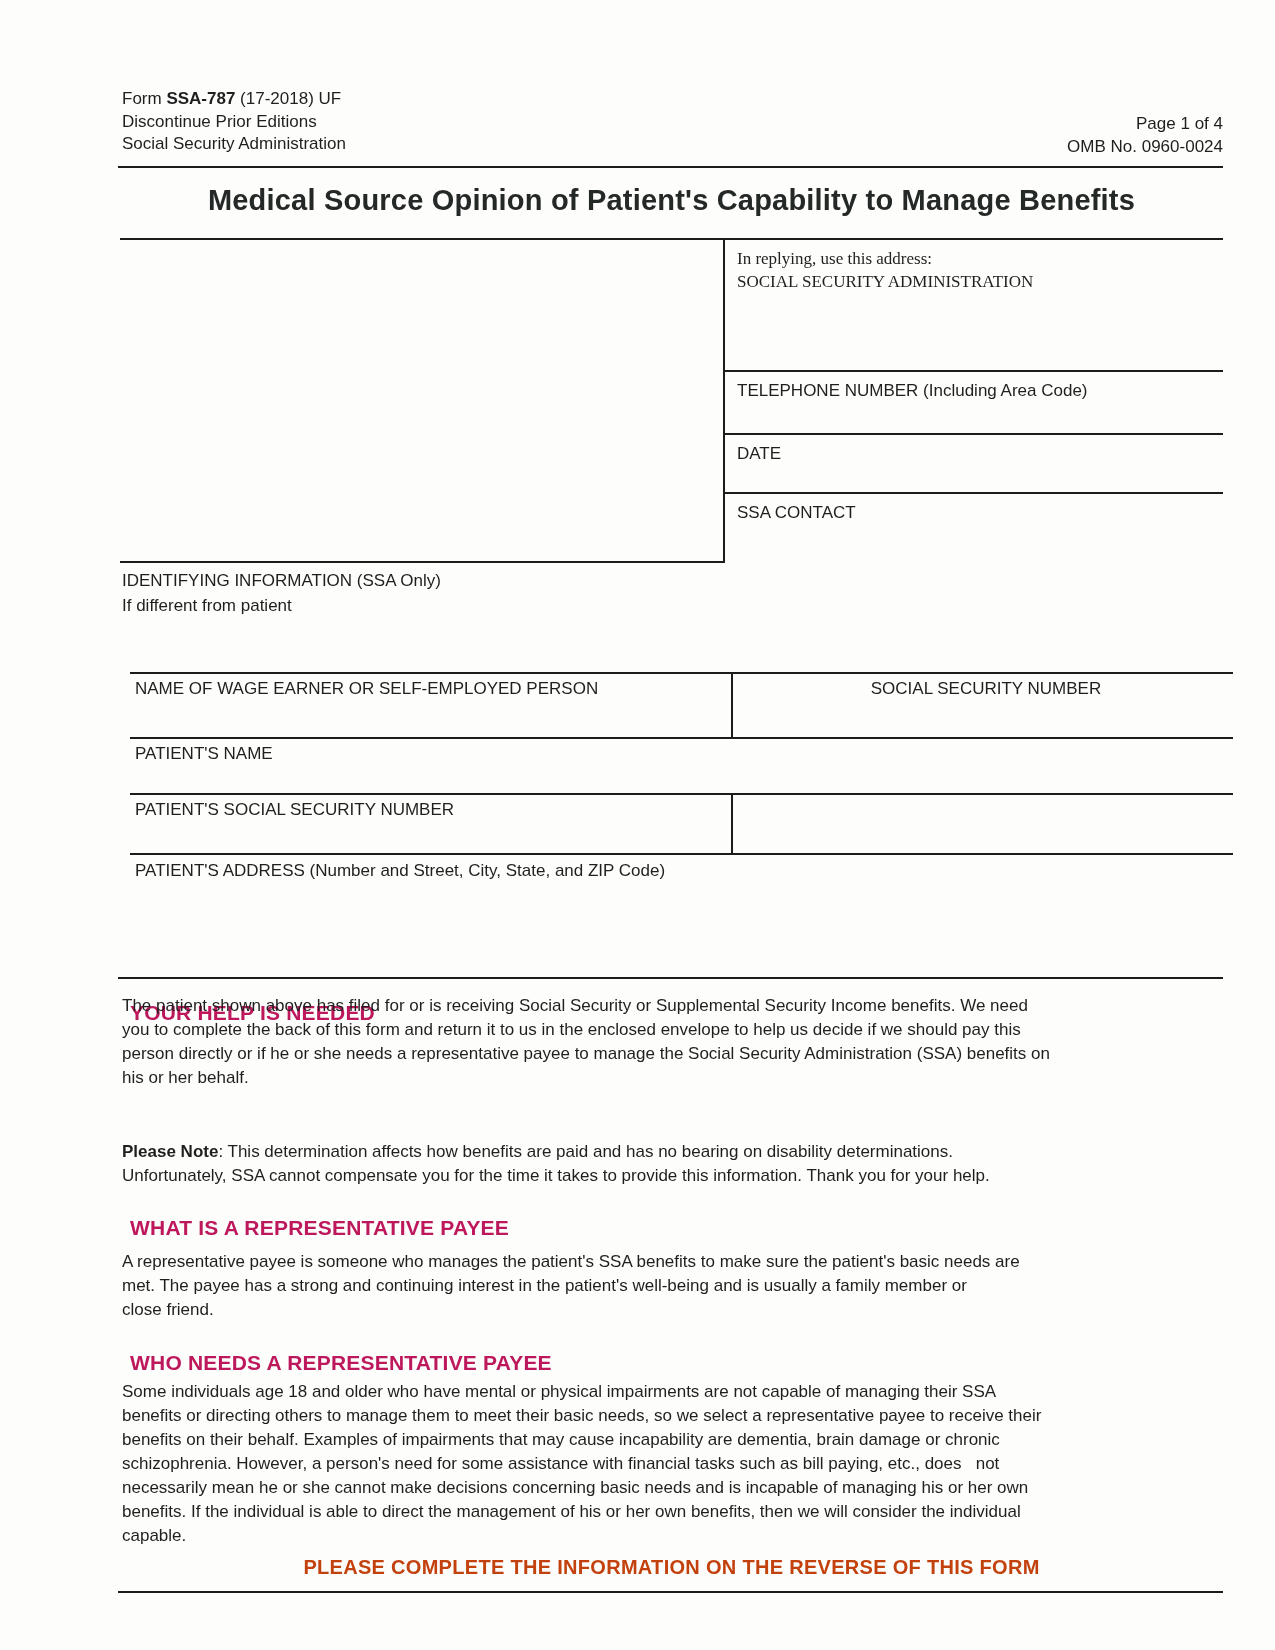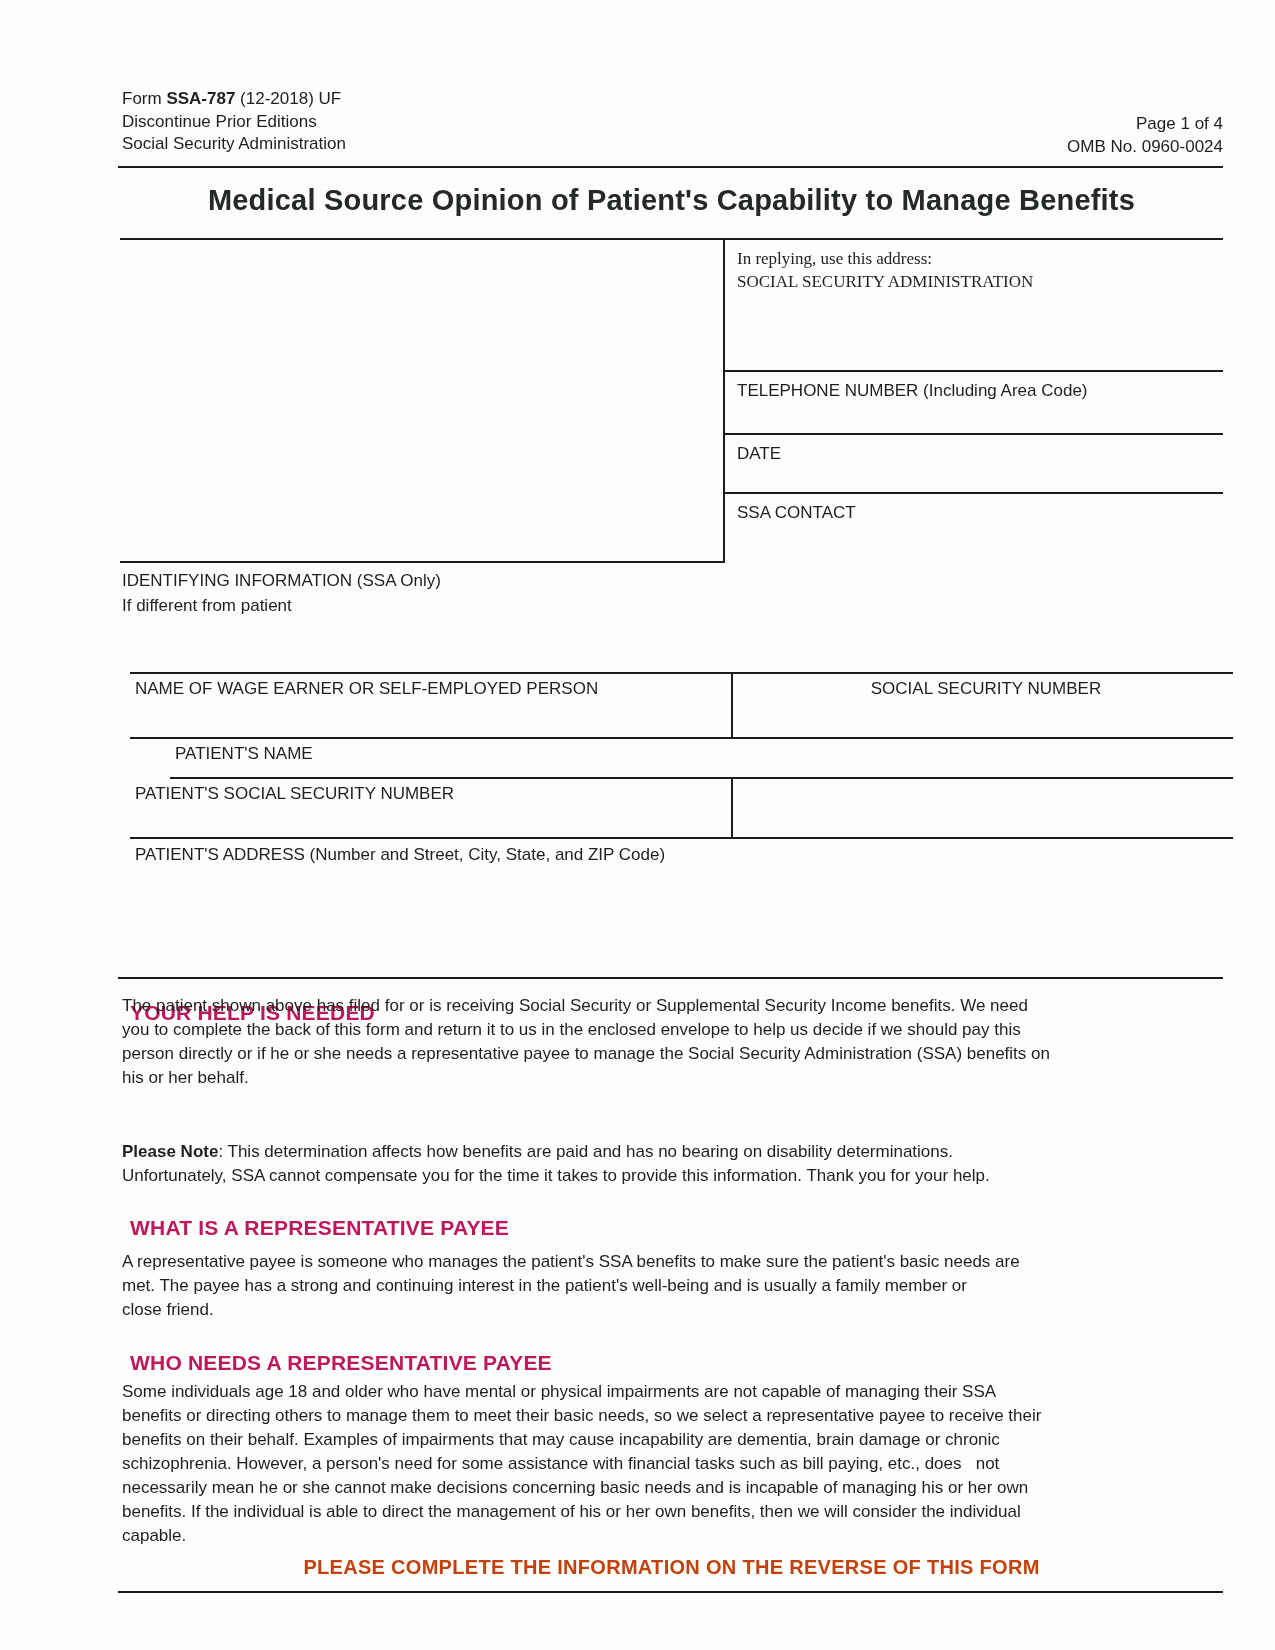--- a/index.html
+++ b/index.html
@@ -34,21 +34,21 @@
   .arow.r3 { height:59px; border-top:2px solid #1c1c1c; }
   .arow.r4 { height:71px; border-top:2px solid #1c1c1c; }
 
   .idinfo { position:absolute; left:122px; top:568px; font-size:17px; line-height:25px; }
 
   
   .idtable { position:absolute; left:130px; top:672px; width:1103px; border-top:2px solid #1c1c1c; }
   .trow { position:relative; box-sizing:border-box; border-bottom:2px solid #1c1c1c; font-size:17px; }
   .trow.split { display:flex; }
   .trow.r1 { height:65px; }
-  .trow.r2 { height:40px; padding:5px 6px 0 5px;margin-left:40px; }
+  .trow.r2 { height:56px; padding:5px 6px 0 5px; }
   .trow.r3 { height:60px; }
   .trow.r4 { height:110px; border-bottom:none; padding:6px 6px 0 5px; }
   .tcell { box-sizing:border-box; padding:5px 6px 0 12px; }
   .tcell.left { width:603px; border-right:2px solid #1c1c1c; padding-left:5px; }
   .tcell.right { flex:1;text-align:center; }
 
   
   .sh { position:absolute; left:122px; margin:8px; font-size:21px; letter-spacing:0.2px; line-height:1.2; color:#be185d; }
   .bodyp {
     position:absolute; left:122px; width:1048px; margin:0;
@@ -58,21 +58,21 @@
     position:absolute; left:120px; top:1556px; width:1103px;
     text-align:center; font-weight:bold; font-size:20px; letter-spacing:0.3px; color:#c2410c;
   }
 </style>
 </head>
 <body>
 
 <div class="page">
 
   <div class="hdr-left">
-    <div><span>Form </span><span class="b">SSA-787</span><span> (12-2018) UF</span></div>
+    <div><span>Form </span><span class="b">SSA-787</span><span> (17-2018) UF</span></div>
     <div>Discontinue Prior Editions</div>
     <div>Social Security Administration</div>
   </div>
 
   <div class="hdr-right">
     <div>Page 1 of 4</div>
     <div>OMB No. 0960-0024</div>
   </div>
 
   <div class="rule" style="top:166px"></div>

